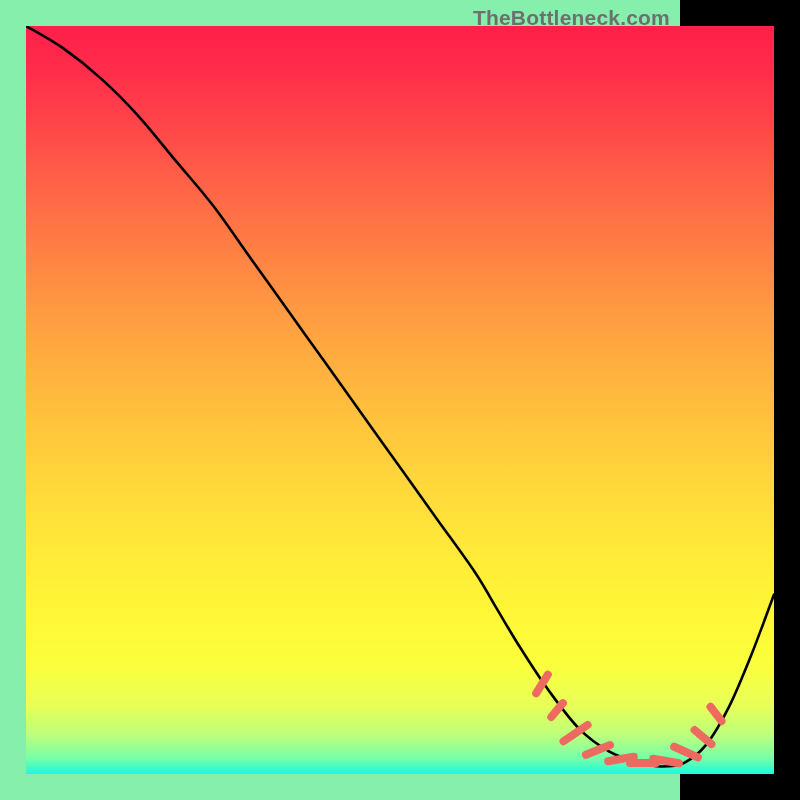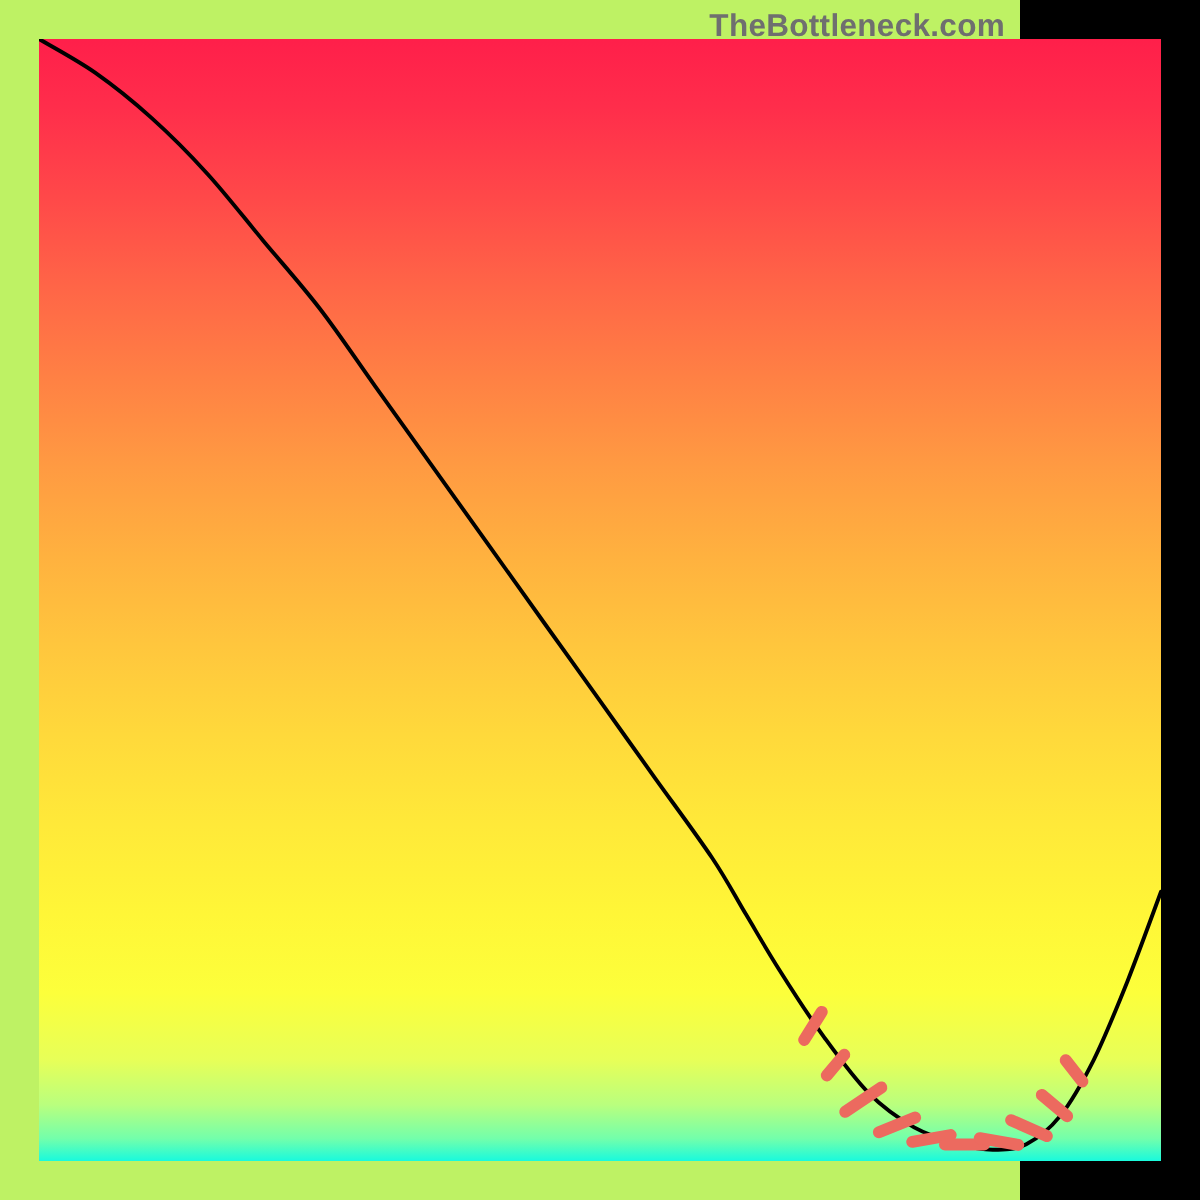--- a/index.html
+++ b/index.html
@@ -10,21 +10,21 @@
     background: #000;
     overflow: hidden;
     font-family: Arial, Helvetica, sans-serif;
   }
   .frame {
     position: absolute;
     left: 0;
     top: 0;
     width: 680px;
     height: 800px;
-    background: #bef264;
+    background: #86efac;
   }
   .plot-area {
     position: absolute;
     left: 26px;
     top: 26px;
     width: 748px;
     height: 748px;
     overflow: hidden;
   }
   .gradient {

